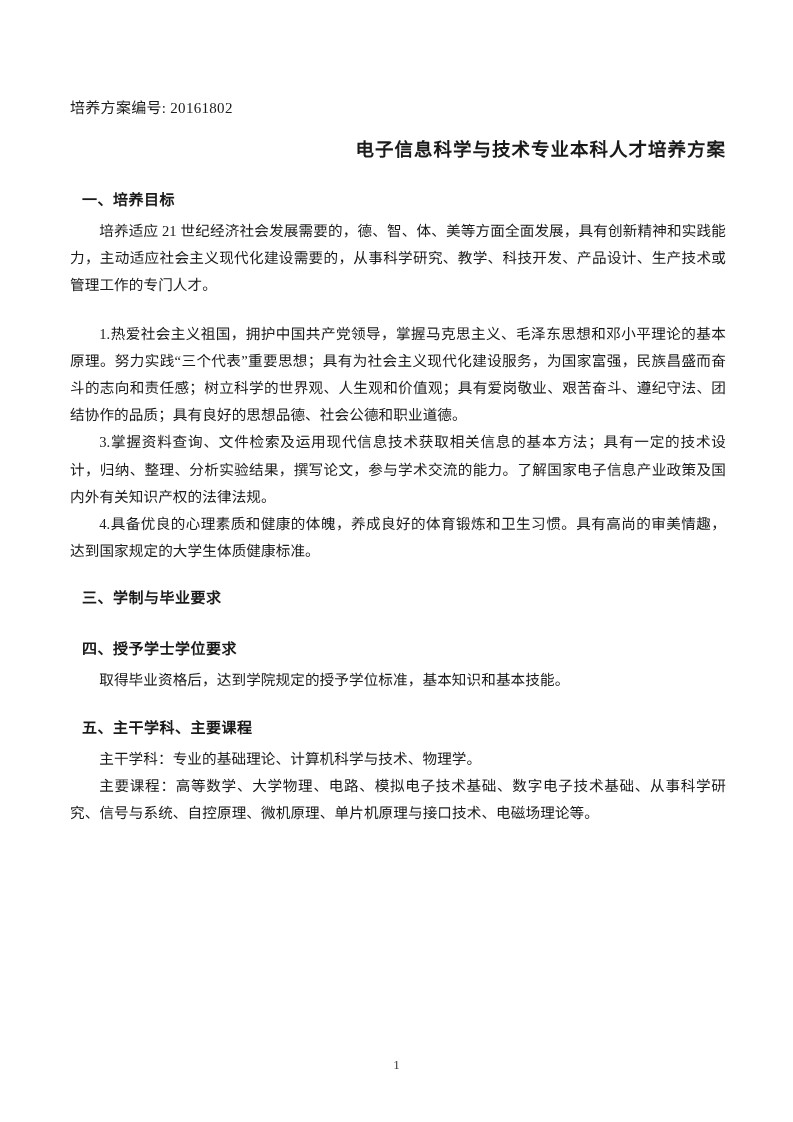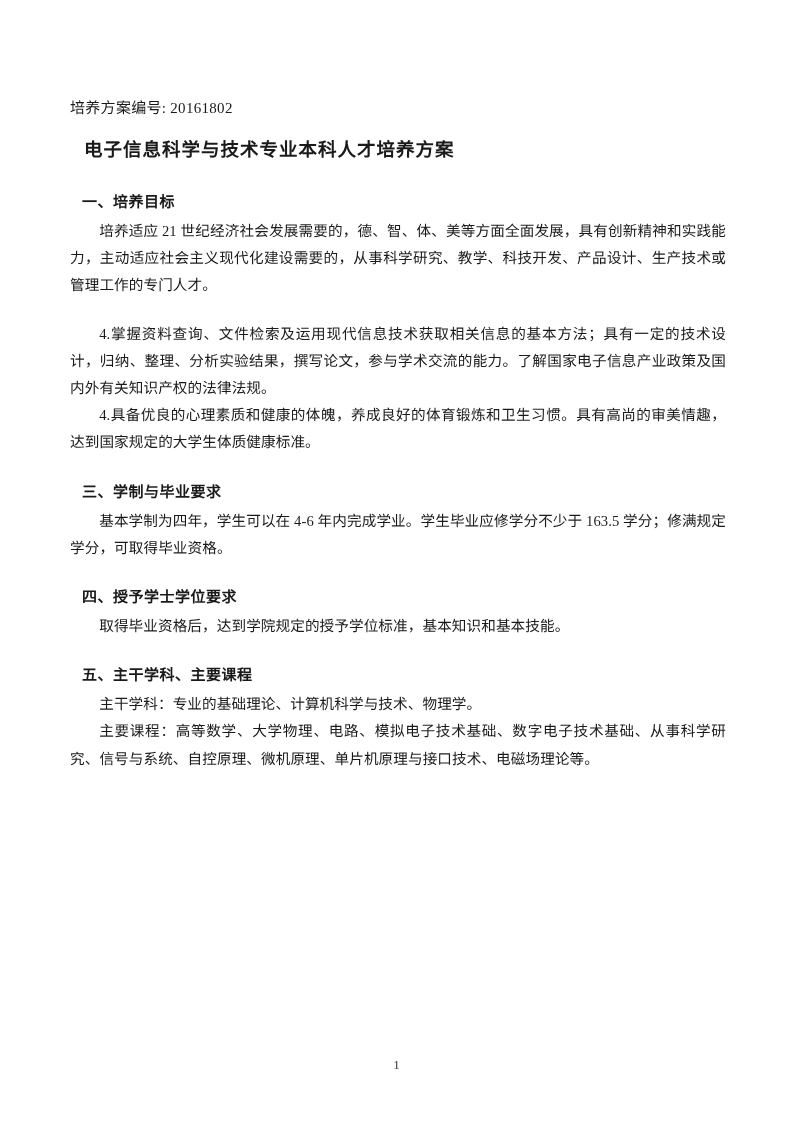--- a/index.html
+++ b/index.html
@@ -35,35 +35,35 @@
     margin-bottom: 12px;
     white-space: nowrap;
   }
 
   
   .doc-title {
     font-family: "DejaVu Sans", "Liberation Sans", sans-serif;
     font-weight: bold;
     font-size: 18.5px;
     line-height: 32px;
-    text-align: left;
+    text-align: right;
     letter-spacing: 1px;
     margin: 0 0 22px 0;
     padding-left: 14px;
   }
 
   
   .section {
     margin: 0;
   }
   .section-gap {
     height: 21px;
   }
   .sec-heading {
-    font-family: Liberation Serif, serif;
+    font-family: Liberation Mono, monospace;
     font-weight: bold;
     font-size: 15px;
     line-height: 28px;
     letter-spacing: 0.5px;
     padding-left: 12px;
     margin: 0 0 2px 0;
     white-space: nowrap;
   }
 
   
@@ -102,27 +102,27 @@
 
     <h1 class="doc-title">电子信息科学与技术专业本科人才培养方案</h1>
 
     <div id="sections-root">
         <div class="section">
           <div class="sec-heading">一、培养目标</div>
           <p class="para last-of-block">培养适应 21 世纪经济社会发展需要的，德、智、体、美等方面全面发展，具有创新精神和实践能力，主动适应社会主义现代化建设需要的，从事科学研究、教学、科技开发、产品设计、生产技术或管理工作的专门人才。</p>
         </div>
         <div class="section-gap"></div>
         <div class="section">
-          <p class="para">4.掌握资料查询、文件检索及运用现代信息技术获取相关信息的基本方法；具有一定的技术设计，归纳、整理、分析实验结果，撰写论文，参与学术交流的能力。了解国家电子信息产业政策及国内外有关知识产权的法律法规。</p>
+          <p class="para">1.热爱社会主义祖国，拥护中国共产党领导，掌握马克思主义、毛泽东思想和邓小平理论的基本原理。努力实践“三个代表”重要思想；具有为社会主义现代化建设服务，为国家富强，民族昌盛而奋斗的志向和责任感；树立科学的世界观、人生观和价值观；具有爱岗敬业、艰苦奋斗、遵纪守法、团结协作的品质；具有良好的思想品德、社会公德和职业道德。</p>
+          <p class="para">3.掌握资料查询、文件检索及运用现代信息技术获取相关信息的基本方法；具有一定的技术设计，归纳、整理、分析实验结果，撰写论文，参与学术交流的能力。了解国家电子信息产业政策及国内外有关知识产权的法律法规。</p>
           <p class="para last-of-block">4.具备优良的心理素质和健康的体魄，养成良好的体育锻炼和卫生习惯。具有高尚的审美情趣，达到国家规定的大学生体质健康标准。</p>
         </div>
         <div class="section-gap"></div>
         <div class="section">
           <div class="sec-heading">三、学制与毕业要求</div>
-          <p class="para last-of-block">基本学制为四年，学生可以在 4-6 年内完成学业。学生毕业应修学分不少于 163.5 学分；修满规定学分，可取得毕业资格。</p>
         </div>
         <div class="section-gap"></div>
         <div class="section">
           <div class="sec-heading">四、授予学士学位要求</div>
           <p class="para last-of-block">取得毕业资格后，达到学院规定的授予学位标准，基本知识和基本技能。</p>
         </div>
         <div class="section-gap"></div>
         <div class="section">
           <div class="sec-heading">五、主干学科、主要课程</div>
           <p class="para">主干学科：专业的基础理论、计算机科学与技术、物理学。</p>

